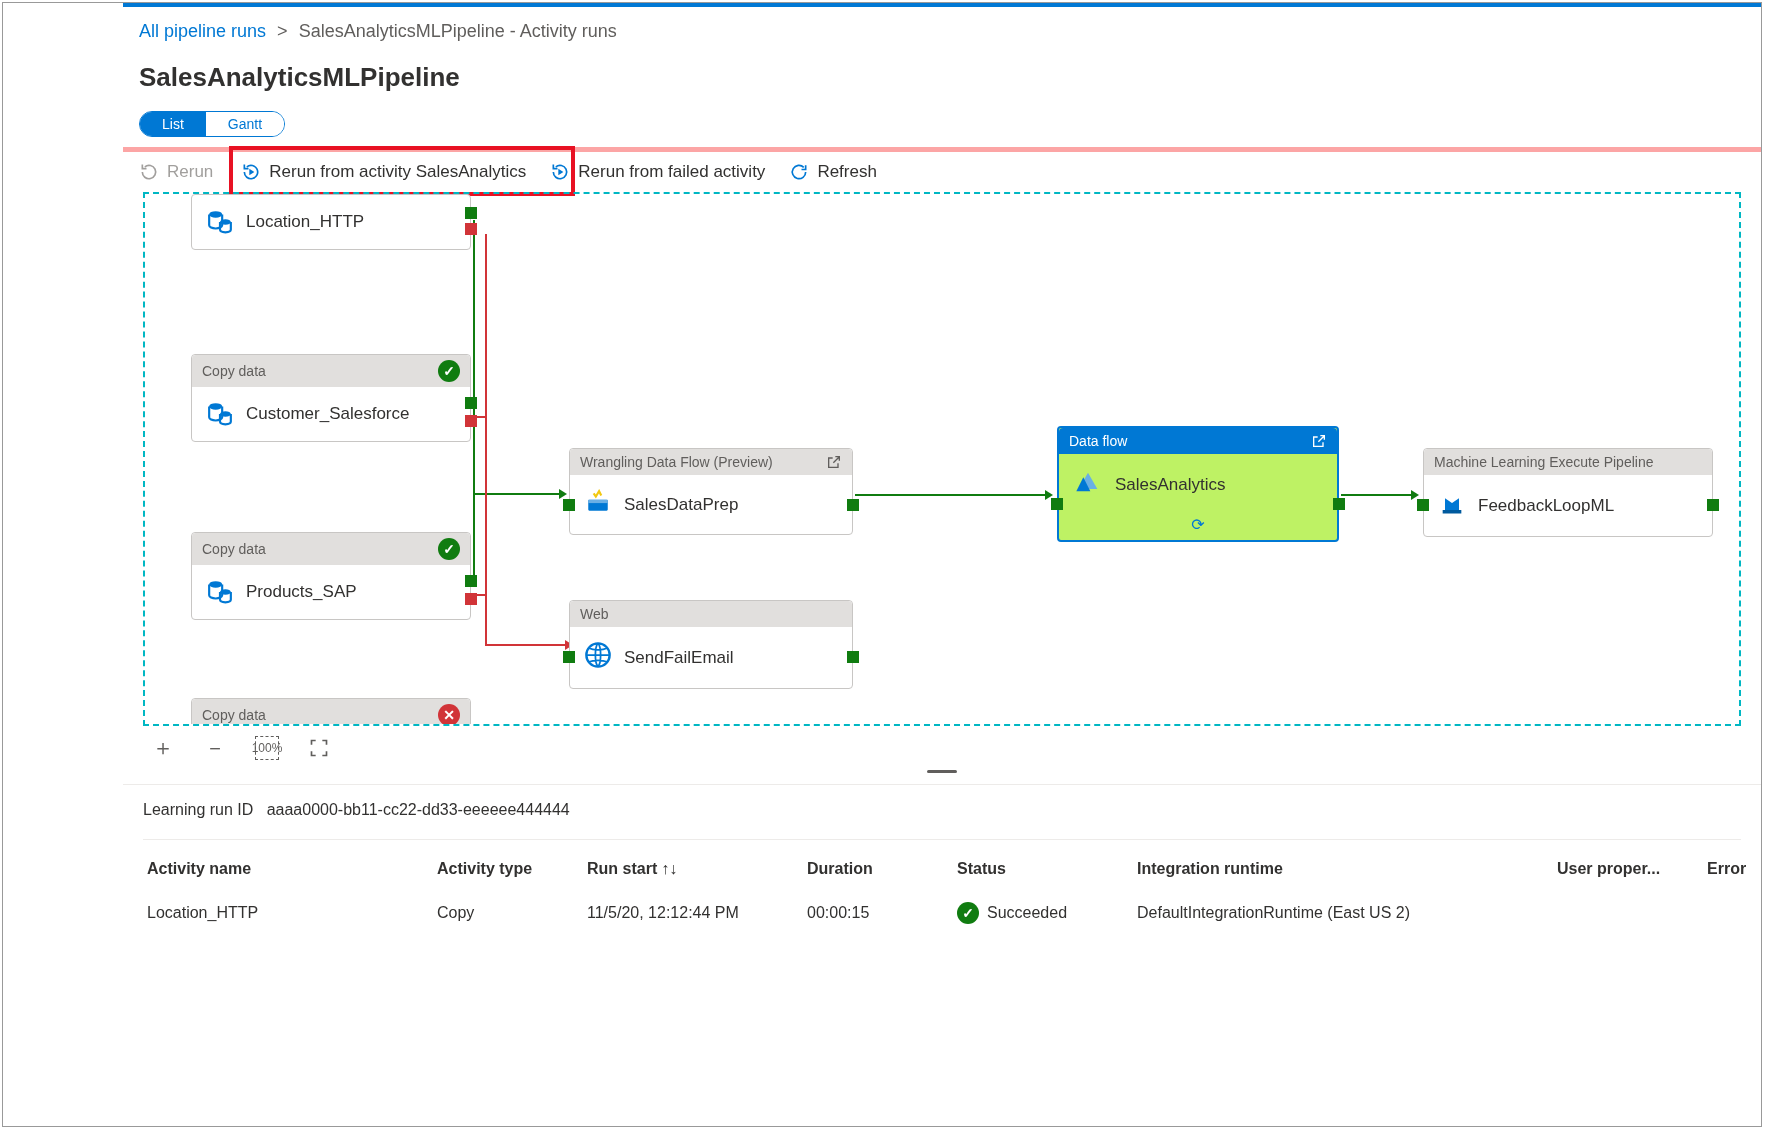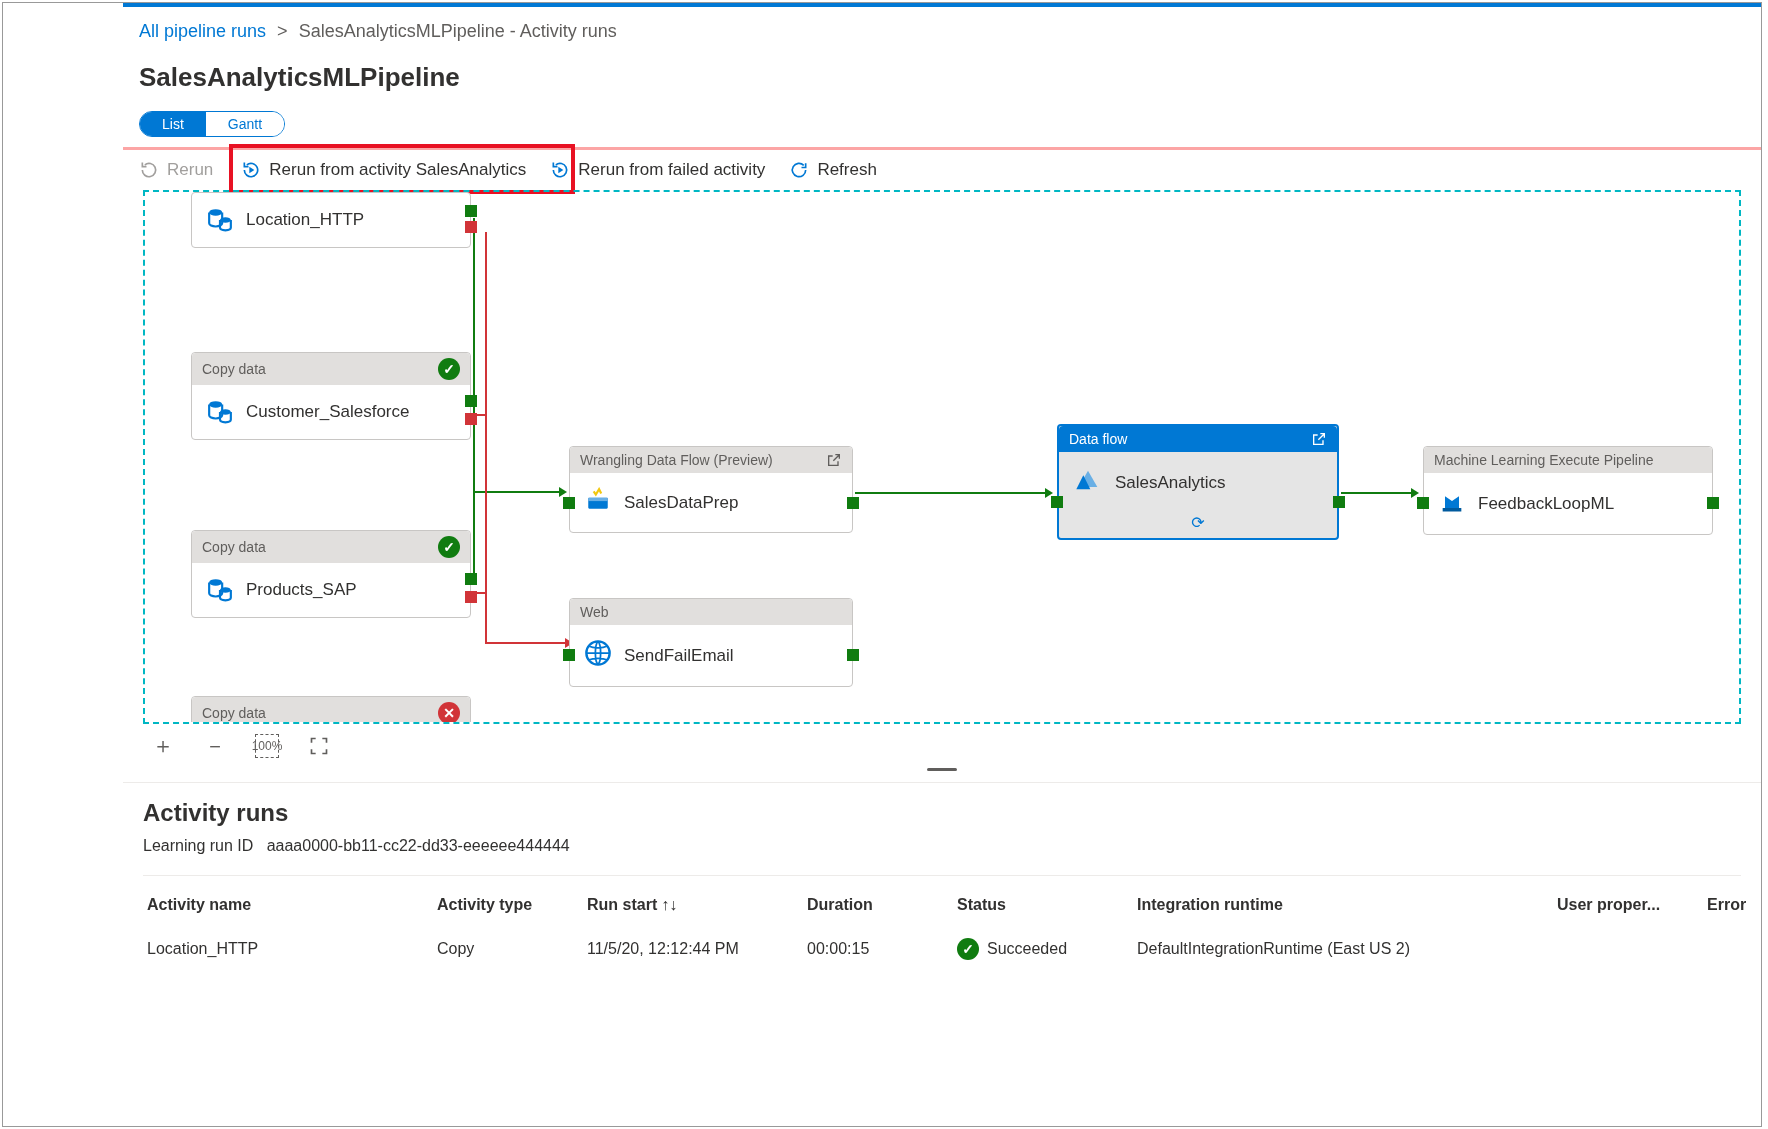--- a/index.html
+++ b/index.html
@@ -8,21 +8,21 @@
 .topbar { height: 4px; background: #0078d4; }
 .breadcrumb { font-size: 18px; padding: 14px 16px 10px 16px; }
 .breadcrumb a { color: #0078d4; text-decoration: none; }
 .breadcrumb span.sep { color: #605e5c; padding: 0 6px; }
 .breadcrumb span.cur { color: #605e5c; }
 .title { font-size: 26px; font-weight: 600; padding: 10px 16px 18px; }
 .viewtoggle { display: inline-flex; border: 1px solid #0078d4; border-radius: 18px; overflow: hidden; margin-left: 16px; }
 .viewtoggle div { padding: 4px 22px; font-size: 14px; cursor: pointer; }
 .viewtoggle .active { background: #0078d4; color: #fff; }
 .viewtoggle .inactive { color: #0078d4; background: #fff; }
-.toolbar { border-top: 3px solid #fca5a5; margin-top: 10px; padding: 10px 16px; display: flex; align-items: center; gap: 24px; font-size: 17px; }
+.toolbar { border-top: 5px solid #fca5a5; margin-top: 10px; padding: 10px 16px; display: flex; align-items: center; gap: 24px; font-size: 17px; }
 .tbtn { display: inline-flex; align-items: center; gap: 8px; color: #323130; cursor: pointer; }
 .tbtn.disabled { color: #a19f9d; }
 .tbtn svg { width: 20px; height: 20px; }
 .redbox { border: 4px solid #e81123; padding: 4px 10px; position: absolute; }
 .canvas { border: 2px dashed #00b7c3; margin: 0 20px; height: 534px; position: relative; overflow: hidden; }
 .node { position: absolute; background: #fff; border: 1px solid #c8c6c4; border-radius: 4px; width: 280px; }
 .node.sel { border: 2px solid #0078d4; }
 .node .hdr { background: #e1dfdd; color: #605e5c; font-size: 14px; padding: 5px 10px; display: flex; align-items: center; justify-content: space-between; border-radius: 4px 4px 0 0; }
 .node.sel .hdr { background: #0078d4; color: #fff; }
 .node .body { display: flex; align-items: center; gap: 12px; padding: 14px 14px; font-size: 17px; }
@@ -211,21 +211,21 @@
         <span><svg width="28" height="28" viewBox="0 0 24 24">
               <circle cx="12" cy="12" r="10" fill="none" stroke="#0078d4" stroke-width="2"></circle>
               <path d="M2 12h20M12 2c3 3 3 17 0 20M12 2c-3 3-3 17 0 20M4 6c4 2 12 2 16 0M4 18c4-2 12-2 16 0" fill="none" stroke="#0078d4" stroke-width="1.5"></path>
             </svg></span>
         <span>SendFailEmail</span>
       </div>
       <div class="port g" style="left:-7px; top:50px;"></div>
       <div class="port g" style="right:-7px; top:50px;"></div>
     </div>
 
-    <div class="node sel" style="left:912px; top:232px; width:282px; background:#e5e5e5;">
+    <div class="node sel" style="left:912px; top:232px; width:282px; background:#bef264;">
       <div class="hdr">
         <span>Data flow</span>
         <svg width="16" height="16" viewBox="0 0 24 24">
             <path fill="none" stroke="#fff" stroke-width="2" d="M14 4h6v6M20 4l-9 9M18 14v6H4V6h6"></path>
           </svg>
       </div>
       <div class="body">
         <span><svg width="30" height="28" viewBox="0 0 24 24">
               <path d="M4 18L12 4l8 14z" fill="#69afe5"></path>
               <path d="M2 20L8 8l6 12z" fill="#0078d4"></path>
@@ -262,21 +262,20 @@
           <path fill="none" stroke="#605e5c" stroke-width="2" d="M3 8V3h5M21 8V3h-5M3 16v5h5M21 16v5h-5"></path>
         </svg>
       </div>
   </div>
 
   <div style="position:relative; height:8px;">
     <div class="popup" style="left:50%; transform:translateX(-50%); top:0; width:30px;"></div>
   </div>
 
   <div class="section">
-    <h2>Activity runs</h2>
     <div class="runid">
       <span>Learning run ID</span>&nbsp;&nbsp;
       <span>aaaa0000-bb11-cc22-dd33-eeeeee444444</span>
     </div>
     <div class="tablearea">
       <div class="grid">
         <div class="th">Activity name</div>
         <div class="th">Activity type</div>
         <div class="th">
           <span>Run start</span>

